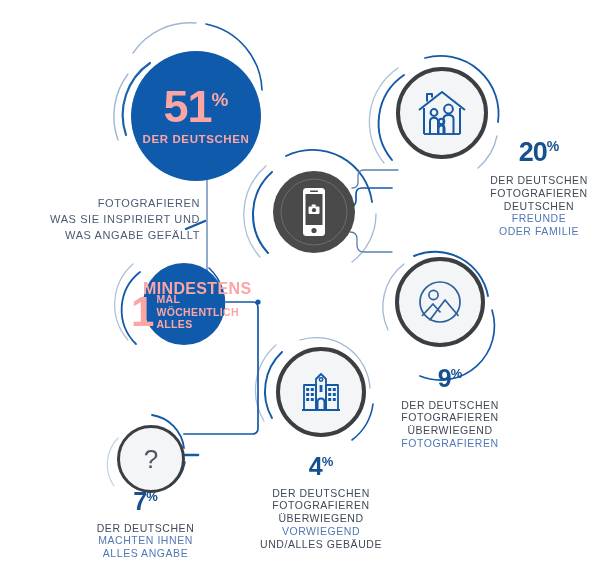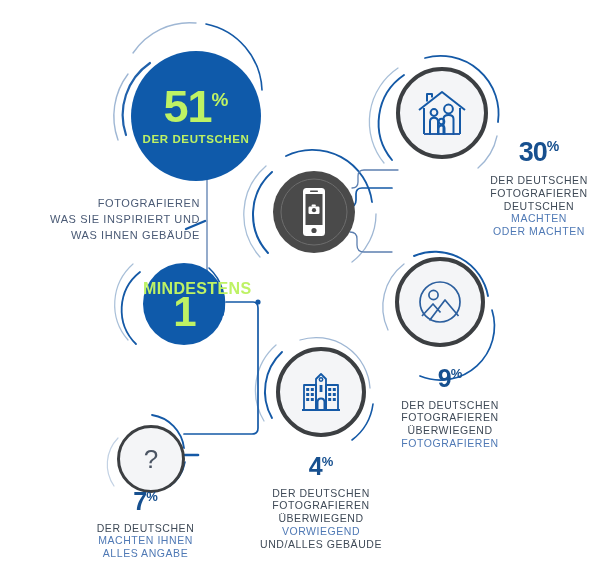--- a/index.html
+++ b/index.html
@@ -17,21 +17,21 @@
   #labels{z-index:4;}
 
   .node{position:absolute;}
 
   
   .disc-blue{
     border-radius:50%;
     background:#0f5aaa;
     box-shadow:0 0 0 1px rgba(255,255,255,.0);
     display:flex;align-items:center;justify-content:center;
-    text-align:center;color:#bef264;
+    text-align:center;color:#fca5a5;
   }
   
   .disc-ring{
     border-radius:50%;
     background:#f4f5f7;
     border:4px solid #3c3f42;
     display:flex;align-items:center;justify-content:center;
   }
   .disc-dark{
     border-radius:50%;
@@ -144,20 +144,25 @@
       <div>
         <div class="big51"><span>51</span><span class="sym">%</span></div>
         <div class="sub51">DER DEUTSCHEN</div>
       </div>
     </div>
 
     <div class="node disc-blue" style="left:143px;top:263px;width:82px;height:82px;position:absolute;">
       <div class="one-top">MINDESTENS</div>
       <div class="one-wrap" style="margin-top:16px;">
         <div class="one-num">1</div>
+        <div class="one-lines">
+          <div>MAL</div>
+          <div>WÖCHENTLICH</div>
+          <div>ALLES</div>
+        </div>
       </div>
     </div>
 
     <div class="node disc-dark" style="left:273px;top:171px;width:82px;height:82px;">
       <svg width="74" height="74" viewBox="0 0 74 74">
         <circle cx="37" cy="37" r="33" fill="none" stroke="#6d6d6d" stroke-width="1"></circle>
         <rect x="26" y="13" width="22" height="48" rx="3.5" fill="#ffffff"></rect>
         <rect x="28.5" y="19" width="17" height="31" fill="#4a4a4a"></rect>
         <circle cx="37" cy="55.5" r="2.6" fill="#4a4a4a"></circle>
         <rect x="33" y="15.6" width="8" height="1.3" rx=".6" fill="#4a4a4a"></rect>
@@ -227,31 +232,31 @@
     <div class="node disc-ring" style="left:117px;top:425px;width:62px;height:62px;border-width:3px;">
       <span class="qmark">?</span>
     </div>
   </div>
 
   <div class="layer" id="labels">
 
     <div class="txt label-51" style="left:35px;top:196px;width:165px;">
       <div>FOTOGRAFIEREN</div>
       <div>WAS SIE INSPIRIERT UND</div>
-      <div>WAS IHNEN GEBÄUDE</div>
+      <div>WAS ANGABE GEFÄLLT</div>
     </div>
 
     <div class="txt" style="left:480px;top:136px;width:118px;text-align:center;">
-      <div class="pct" style="font-size:27px;"><span>30</span><span class="sym">%</span></div>
+      <div class="pct" style="font-size:27px;"><span>20</span><span class="sym">%</span></div>
       <div class="cap" style="margin-top:5px;">
         <div class="dk">DER DEUTSCHEN</div>
         <div class="dk">FOTOGRAFIEREN</div>
         <div class="dk">DEUTSCHEN</div>
-        <div class="hl">MACHTEN</div>
-        <div class="hl">ODER MACHTEN</div>
+        <div class="hl">FREUNDE</div>
+        <div class="hl">ODER FAMILIE</div>
       </div>
     </div>
 
     <div class="txt" style="left:386px;top:363px;width:128px;text-align:center;">
       <div class="pct" style="font-size:25px;"><span>9</span><span class="sym">%</span></div>
       <div class="cap" style="margin-top:5px;">
         <div class="dk">DER DEUTSCHEN</div>
         <div class="dk">FOTOGRAFIEREN</div>
         <div class="dk">ÜBERWIEGEND</div>
         <div class="hl">FOTOGRAFIEREN</div>

